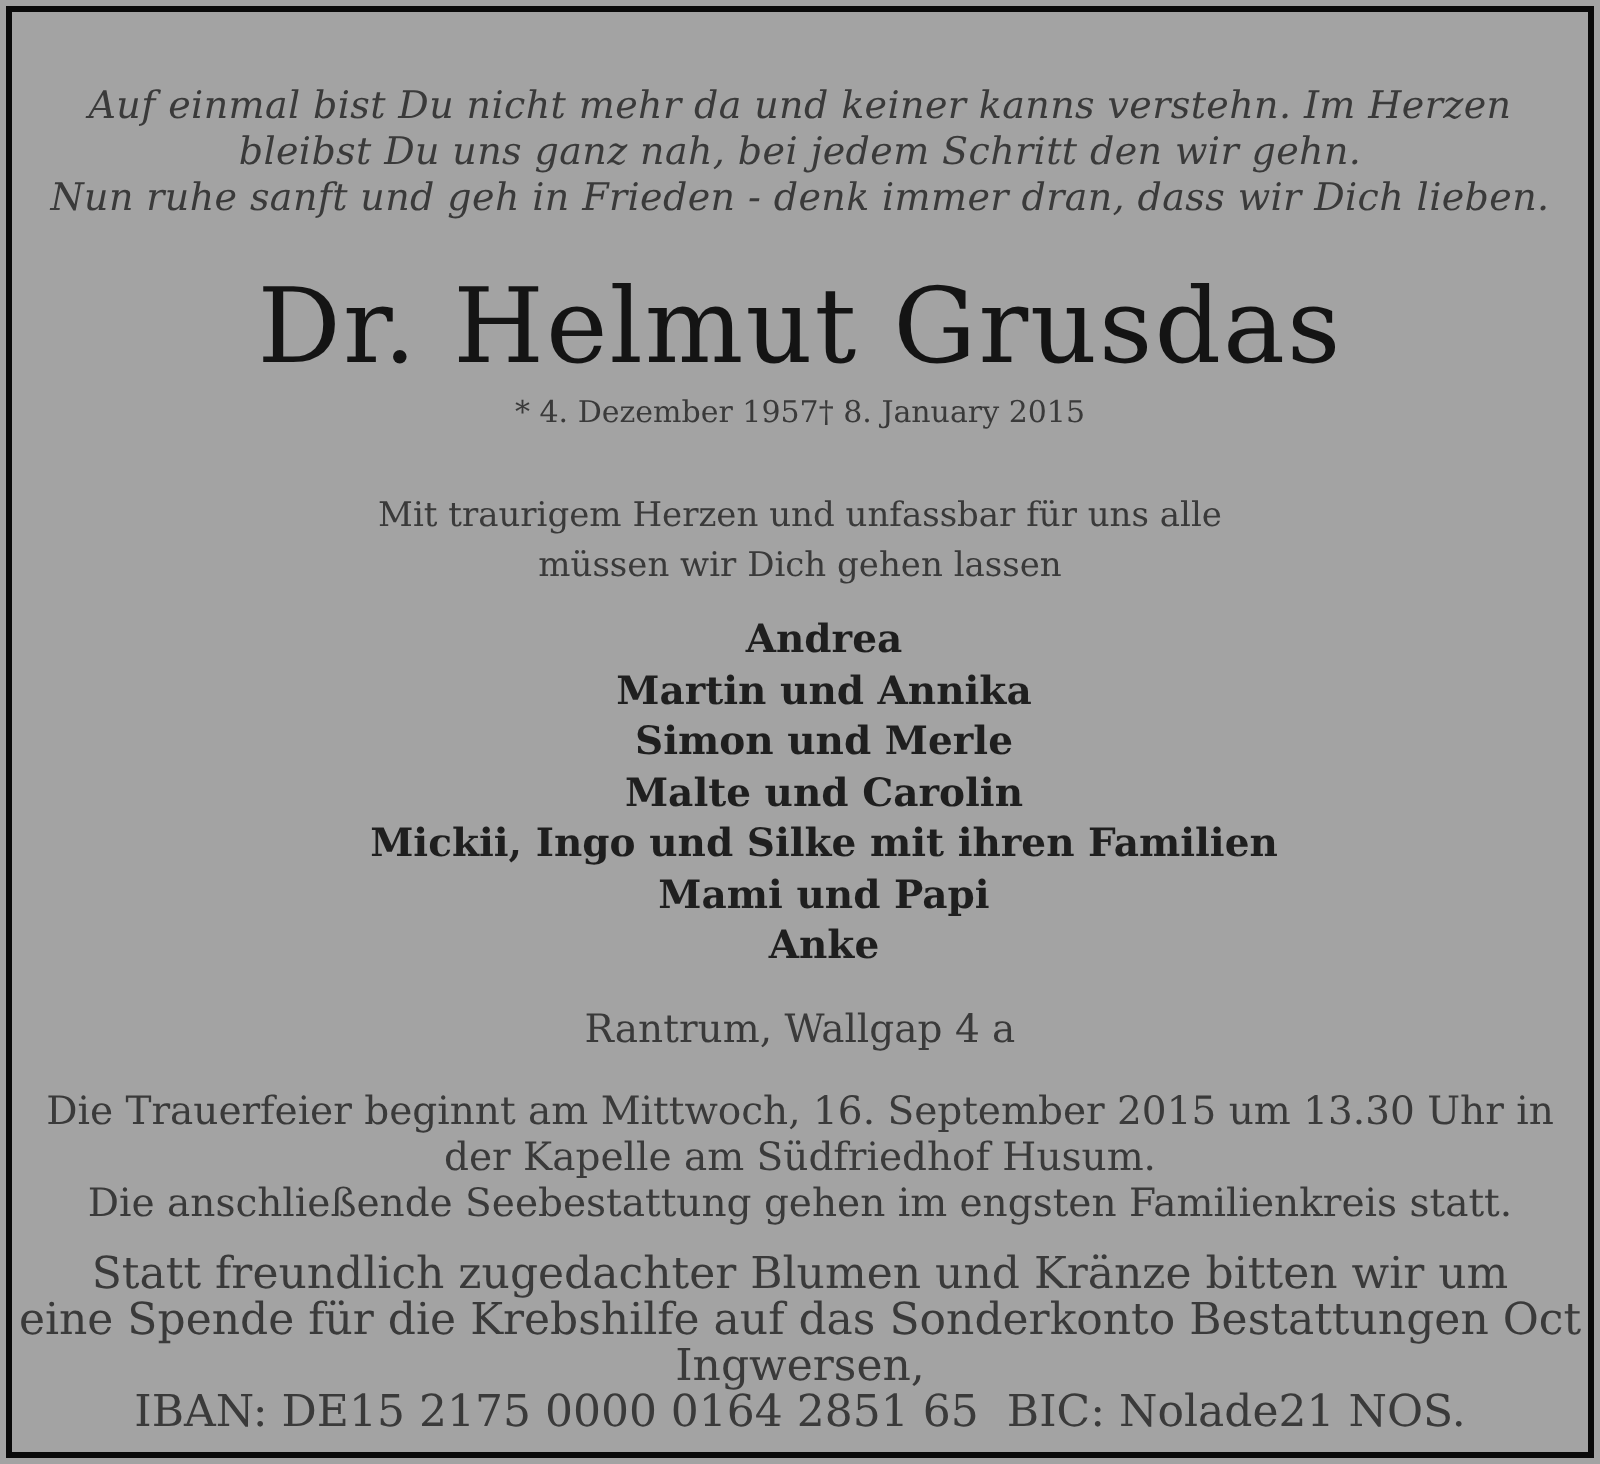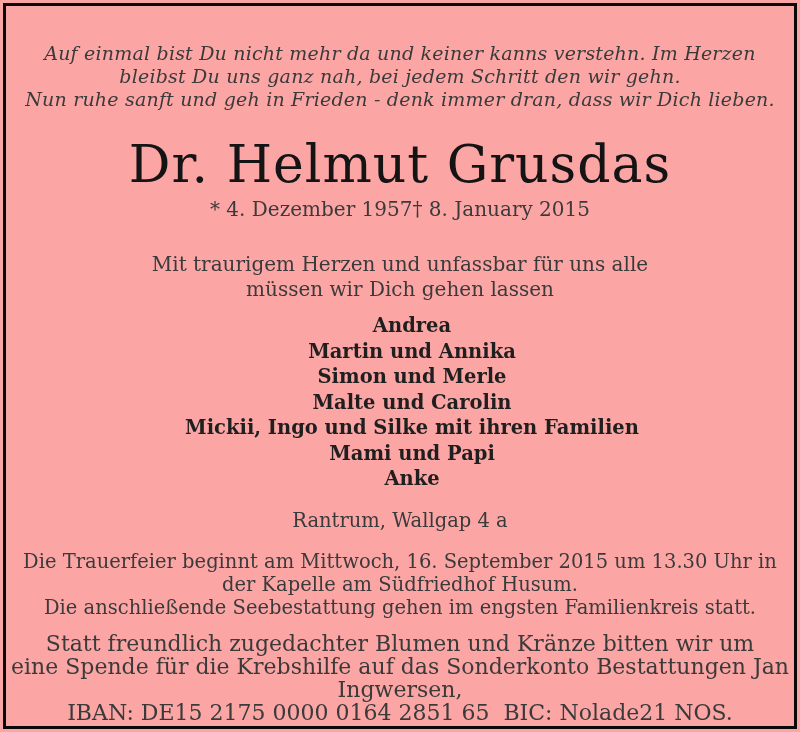--- a/index.html
+++ b/index.html
@@ -4,21 +4,21 @@
 <style>
   html, body {
     margin: 0;
     padding: 0;
     background: #ffffff;
   }
   .card {
     position: relative;
     width: 800px;
     height: 732px;
-    background: #fca5a5;
+    background: #a3a3a3;
     font-family: "DejaVu Serif", "Liberation Serif", serif;
     color: #333333;
     overflow: hidden;
   }
   .frame {
     position: absolute;
     inset: 3px;
     border: 3px solid #0a0a0a;
     pointer-events: none;
   }
@@ -41,26 +41,26 @@
     font-weight: 500;
     font-size: 52px;
     line-height: 58px;
     color: #141414;
     letter-spacing: 1px;
   }
   .dates {
     margin-top: 4px;
     display: flex;
     justify-content: center;
-    font-size: 20px;
+    font-size: 15px;
     color: #3a3a3a;
   }
   .intro {
     margin-top: 31px;
-    font-size: 20px;
+    font-size: 17px;
     line-height: 25px;
     color: #3a3a3a;
     text-align: center;
   }
   .mourners {
     margin-top: 11px;
     font-size: 19.5px;
     line-height: 25.5px;
     font-weight: bold;
     color: #1f1f1f;
@@ -126,18 +126,18 @@
     <div class="address">Rantrum, Wallgap 4 a</div>
 
     <div class="service">
       <div>Die Trauerfeier beginnt am Mittwoch, 16. September 2015 um 13.30 Uhr in</div>
       <div>der Kapelle am Südfriedhof Husum.</div>
       <div>Die anschließende Seebestattung gehen im engsten Familienkreis statt.</div>
     </div>
 
     <div class="donation">
       <div>Statt freundlich zugedachter Blumen und Kränze bitten wir um</div>
-      <div>eine Spende für die Krebshilfe auf das Sonderkonto Bestattungen Jan Ingwersen,</div>
+      <div>eine Spende für die Krebshilfe auf das Sonderkonto Bestattungen Oct Ingwersen,</div>
       <div><span>IBAN: DE15 2175 0000 0164 2851 65</span><span class="iban-gap"></span><span>BIC: Nolade21 NOS.</span></div>
     </div>
 
   </div>
 </div>
 
 </body></html>

